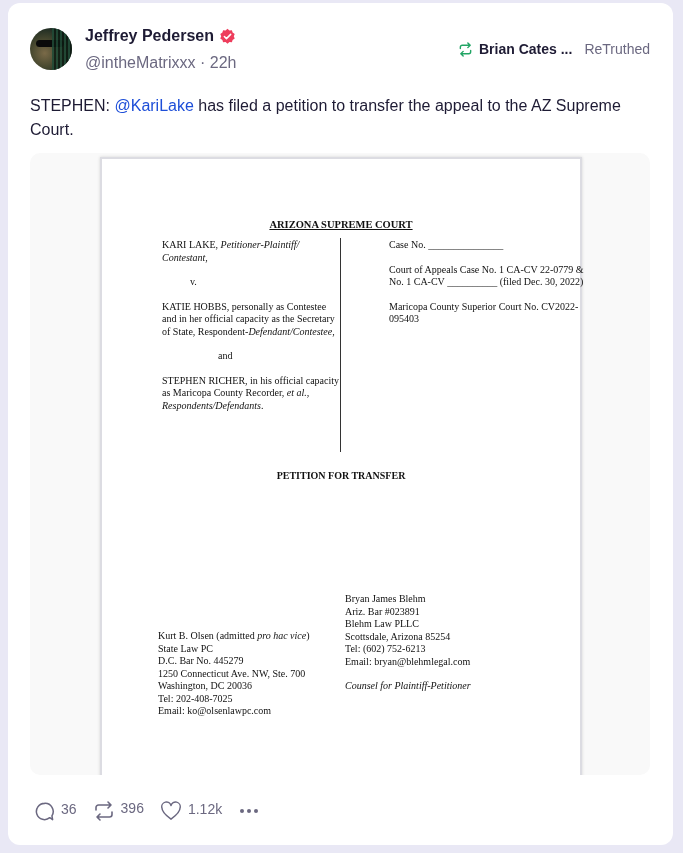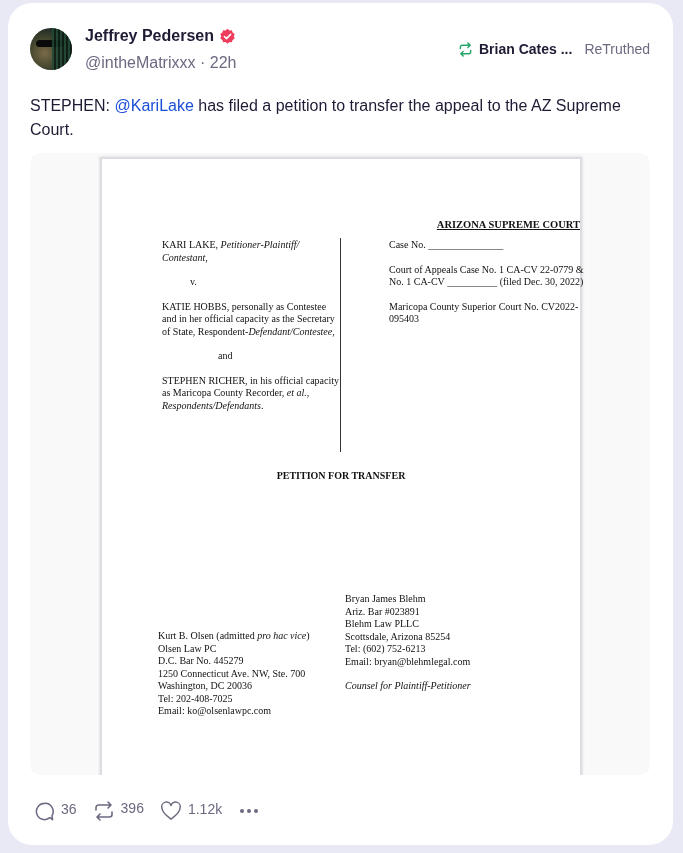--- a/index.html
+++ b/index.html
@@ -4,21 +4,21 @@
 <style>
   html, body { margin: 0; padding: 0; }
   body {
     width: 683px; height: 853px; overflow: hidden;
     background: #e9e8f5;
     font-family: "Liberation Sans", "DejaVu Sans", sans-serif;
     position: relative;
   }
   .card {
     position: absolute; left: 8px; top: 3px; width: 665px; height: 842px;
-    background: #ffffff; border-radius: 24px;
+    background: #ffffff; border-radius: 12px;
   }
   .avatar {
     position: absolute; left: 22px; top: 25px; width: 42px; height: 42px;
     border-radius: 50%; overflow: hidden;
     background: radial-gradient(circle at 35% 60%, #7a6a48 0%, #4a4a30 35%, #1c2a22 70%, #0e1812 100%);
   }
   .avatar .glasses {
     position: absolute; left: 6px; top: 12px; width: 28px; height: 7px;
     background: #0a0a0a; border-radius: 4px;
   }
@@ -45,21 +45,21 @@
     background: #f9f9f9; border-radius: 10px; overflow: hidden;
   }
   .page {
     position: absolute; left: 70px; top: 4px; width: 478px; height: 640px;
     background: #ffffff;
     border: 2px solid #dcdce2; box-shadow: 0 0 3px rgba(0,0,0,0.15);
     font-family: "Liberation Serif", "DejaVu Serif", serif; color: #111;
     font-size: 10px; line-height: 12.5px;
   }
   .doc-title {
-    position: absolute; top: 60px; left: 0; right: 0; text-align: right;
+    position: absolute; top: 60px; left: 0; right: 0; text-align: center;
     font-weight: bold; text-decoration: underline; font-size: 10.5px;
   }
   .col-left { position: absolute; left: 60px; top: 80px; width: 178px; }
   .col-right { position: absolute; left: 243px; top: 80px; width: 200px; margin-left: 44px; }
   .vline { position: absolute; left: 238px; top: 79px; width: 1px; height: 214px; background: #333; }
   .p { margin: 0 0 12px 0; }
   .center-v { padding-left: 28px; }
   .center-and { padding-left: 56px; }
   .doc-subtitle { position: absolute; top: 311px; left: 0; right: 0; text-align: center; font-weight: bold; font-size: 10px; }
   .sig-left { position: absolute; left: 56px; top: 434px; width: 186px; margin-top: 37px; }
@@ -123,21 +123,21 @@
       <div class="col-right">
         <p class="p">Case No. _______________</p>
         <p class="p">Court of Appeals Case No. 1 CA-CV 22-0779 &amp; No. 1 CA-CV __________ (filed Dec. 30, 2022)</p>
         <p class="p">Maricopa County Superior Court No. CV2022-095403</p>
       </div>
 
       <div class="doc-subtitle">PETITION FOR TRANSFER</div>
 
       <div class="sig-left">
         <div><span>Kurt B. Olsen (admitted </span><i>pro hac vice</i><span>)</span></div>
-        <div>Olsen Law PC</div>
+        <div>State Law PC</div>
         <div>D.C. Bar No. 445279</div>
         <div>1250 Connecticut Ave. NW, Ste. 700</div>
         <div>Washington, DC 20036</div>
         <div>Tel: 202-408-7025</div>
         <div>Email: ko@olsenlawpc.com</div>
       </div>
 
       <div class="sig-right">
         <div>Bryan James Blehm</div>
         <div>Ariz. Bar #023891</div>

